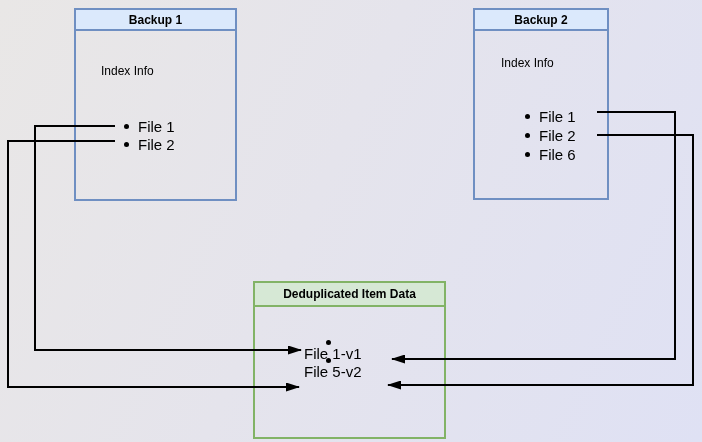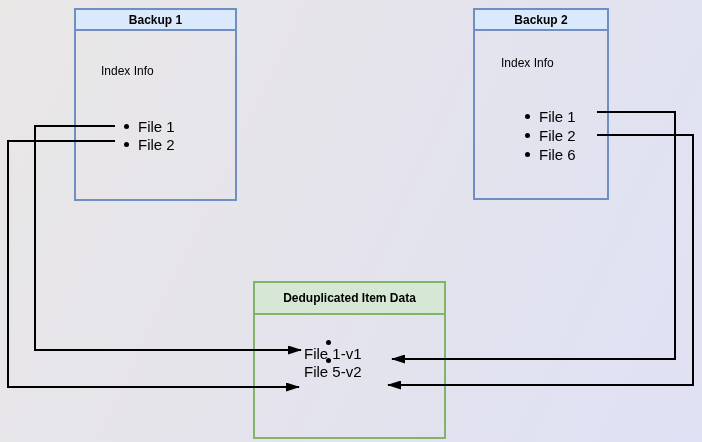--- a/index.html
+++ b/index.html
@@ -28,21 +28,21 @@
     font-size: 12px;
     font-weight: bold;
     text-align: center;
     display: flex;
     align-items: center;
     justify-content: center;
   }
   .blue.node { border-color: #6f8fc2; }
   .blue .node-header { background: #dbe9fc; border-color: #6f8fc2; height: 21px; }
   .green.node { border-color: #82b366; }
-  .green .node-header { background: #d6e8d5; border-color: #82b366; height: 32px; justify-content: center; }
+  .green .node-header { background: #d6e8d5; border-color: #82b366; height: 24px; justify-content: center; }
 
   .label {
     position: absolute;
     font-size: 12px;
     line-height: 18px;
     white-space: nowrap;
   }
   ul.file-list {
     position: absolute;
     margin: 0;

